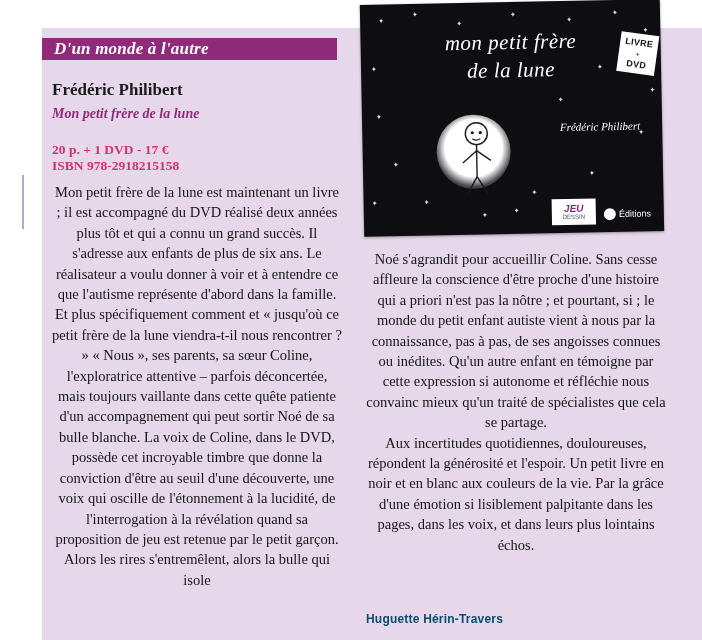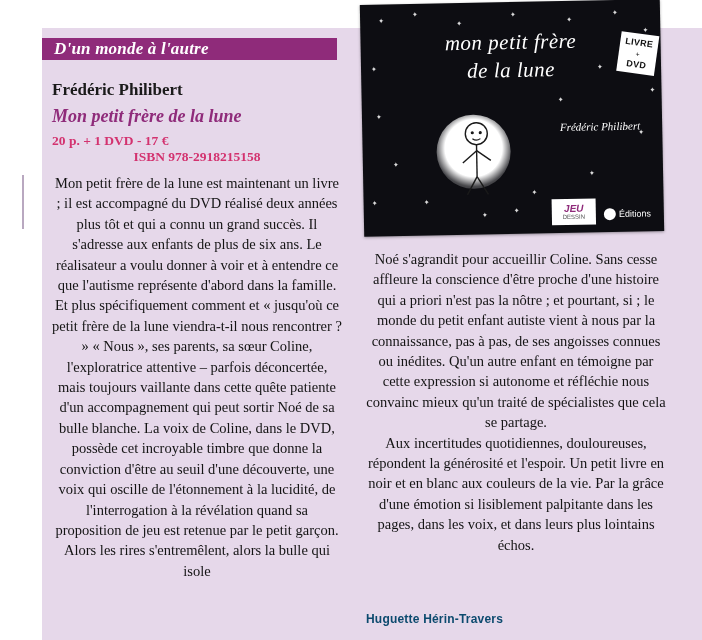--- a/index.html
+++ b/index.html
@@ -210,25 +210,25 @@
   }
   .book-author {
     font-family: "Liberation Serif", serif;
     font-size: 17px;
     font-weight: bold;
     color: #1a1a1a;
     margin: 0 0 6px 0;
   }
   .book-title {
     font-family: "Liberation Serif", serif;
-    font-size: 18px;
+    font-size: 14px;
     font-style: italic;
     font-weight: bold;
     color: #8f2b7a;
-    margin: 0 0 6px 0;
+    margin: 0 0 20px 0;
   }
   .book-meta {
     font-family: "Liberation Serif", serif;
     font-size: 13.5px;
     font-weight: bold;
     color: #d3326f;
     line-height: 16px;
     margin: 0 0 8px 0;
   }
   .body-text {
@@ -324,21 +324,21 @@
       <div class="dot"></div>
       <span>Éditions</span>
     </div>
   </div>
 </div>
 
 <div class="col-left">
   <div class="book-author">Frédéric Philibert</div>
   <div class="book-title">Mon petit frère de la lune</div>
   <div class="book-meta">20 p. + 1 DVD - 17 €</div>
-  <div class="book-meta" style="margin-top:-8px;text-align:center;">ISBN 978-2918215158</div>
+  <div class="book-meta" style="margin-top:-8px;">ISBN 978-2918215158</div>
   <p class="body-text">Mon petit frère de la lune est maintenant un livre ; il est accompagné du DVD réalisé deux années plus tôt et qui a connu un grand succès. Il s'adresse aux enfants de plus de six ans. Le réalisateur a voulu donner à voir et à entendre ce que l'autisme représente d'abord dans la famille. Et plus spécifiquement comment et « jusqu'où ce petit frère de la lune viendra-t-il nous rencontrer ? » « Nous », ses parents, sa sœur Coline, l'exploratrice attentive – parfois déconcertée, mais toujours vaillante dans cette quête patiente d'un accompagnement qui peut sortir Noé de sa bulle blanche. La voix de Coline, dans le DVD, possède cet incroyable timbre que donne la conviction d'être au seuil d'une découverte, une voix qui oscille de l'étonnement à la lucidité, de l'interrogation à la révélation quand sa proposition de jeu est retenue par le petit garçon. Alors les rires s'entremêlent, alors la bulle qui isole</p>
 </div>
 
 <div class="col-right">
   <p class="body-text" style="white-space: pre-line;">Noé s'agrandit pour accueillir Coline. Sans cesse affleure la conscience d'être proche d'une histoire qui a priori n'est pas la nôtre ; et pourtant, si ; le monde du petit enfant autiste vient à nous par la connaissance, pas à pas, de ses angoisses connues ou inédites. Qu'un autre enfant en témoigne par cette expression si autonome et réfléchie nous convainc mieux qu'un traité de spécialistes que cela se partage.
 Aux incertitudes quotidiennes, douloureuses, répondent la générosité et l'espoir. Un petit livre en noir et en blanc aux couleurs de la vie. Par la grâce d'une émotion si lisiblement palpitante dans les pages, dans les voix, et dans leurs plus lointains échos.</p>
 </div>
 
 <div class="signature">Huguette Hérin-Travers</div>
 

